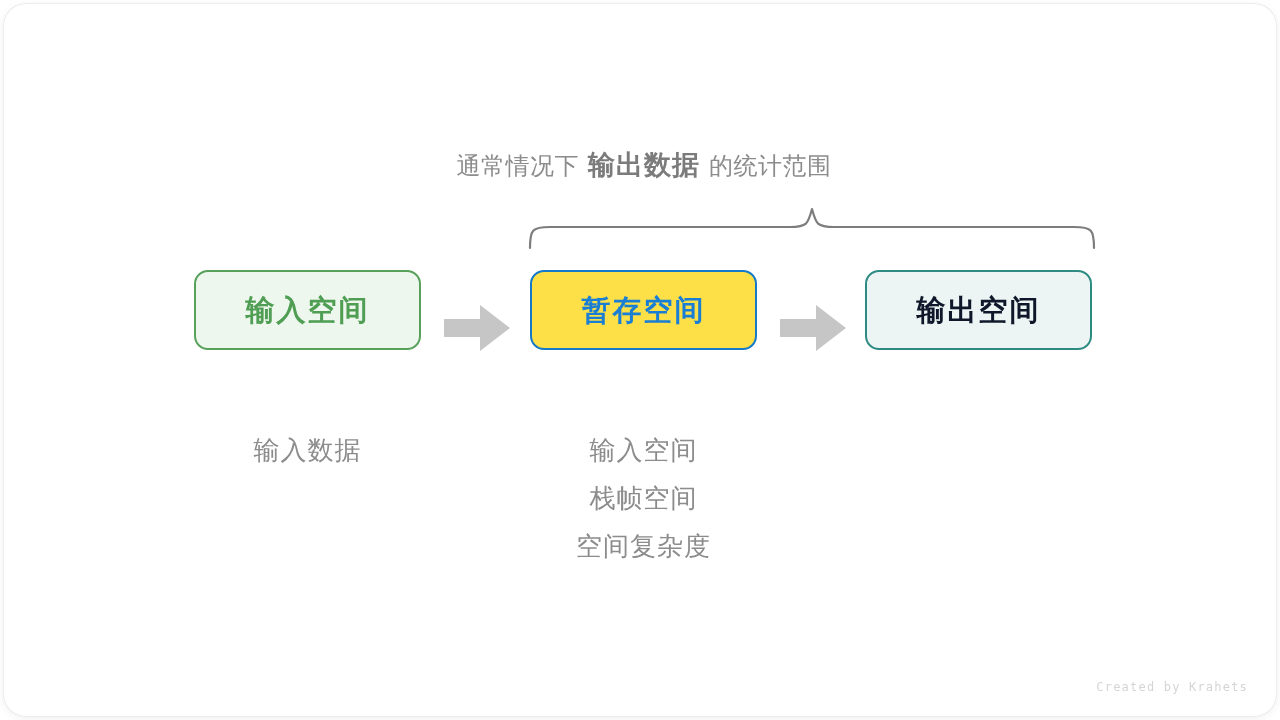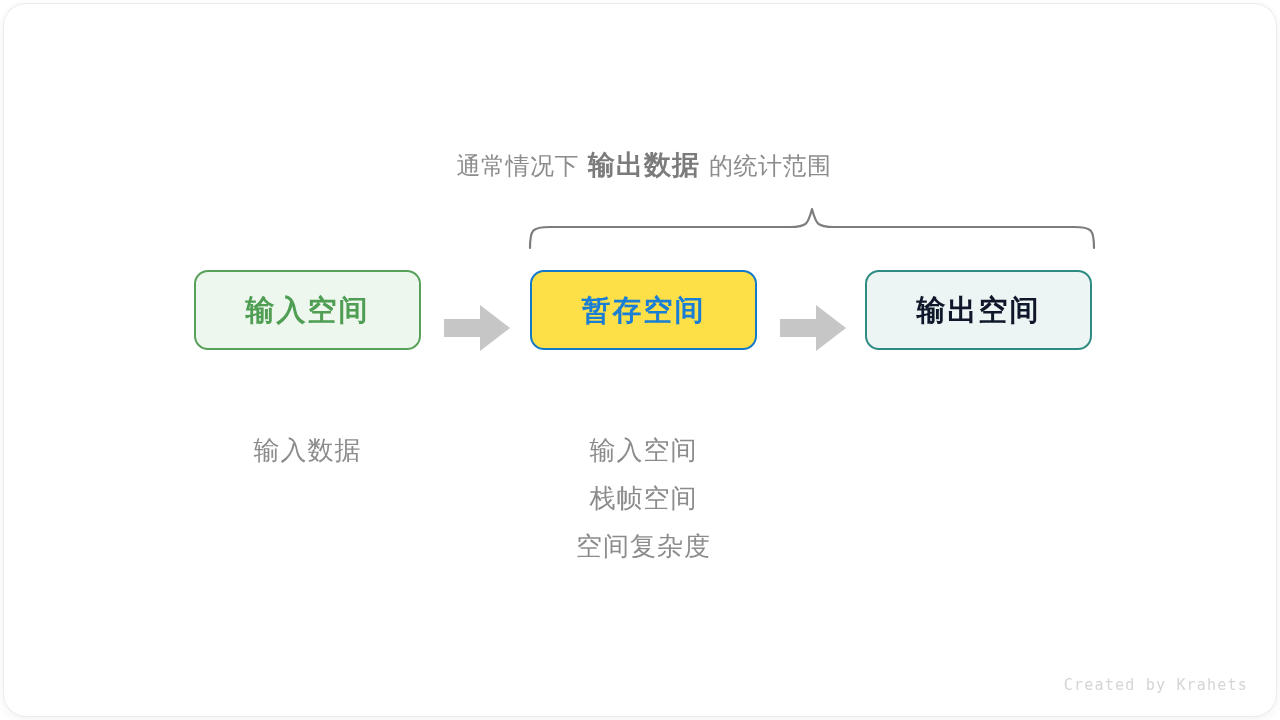--- a/index.html
+++ b/index.html
@@ -136,21 +136,21 @@
   #sub-input  { left: 190px; }
   #sub-temp   { left: 526px; }
   #sub-output { left: 861px; }
 
   
   #watermark {
     position: absolute;
     right: 28px;
     bottom: 22px;
     font-family: "DejaVu Sans Mono", "Liberation Mono", monospace;
-    font-size: 15px;
+    font-size: 12px;
     color: #d5d5d5;
     letter-spacing: 1.2px;
     white-space: nowrap;
     text-align: center;
   }
 </style>
 </head>
 <body>
 
 <div id="canvas">

